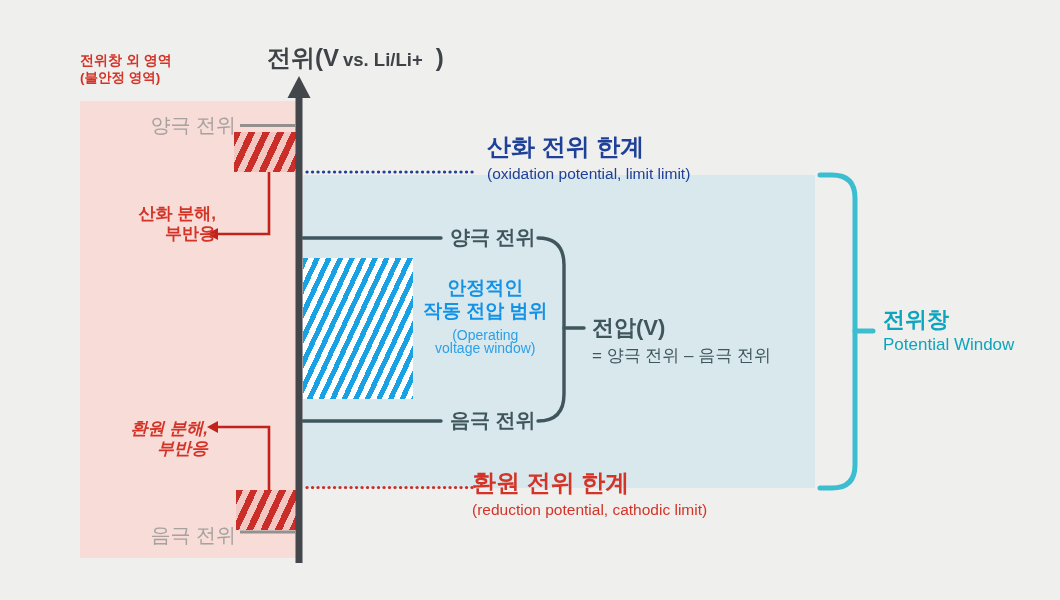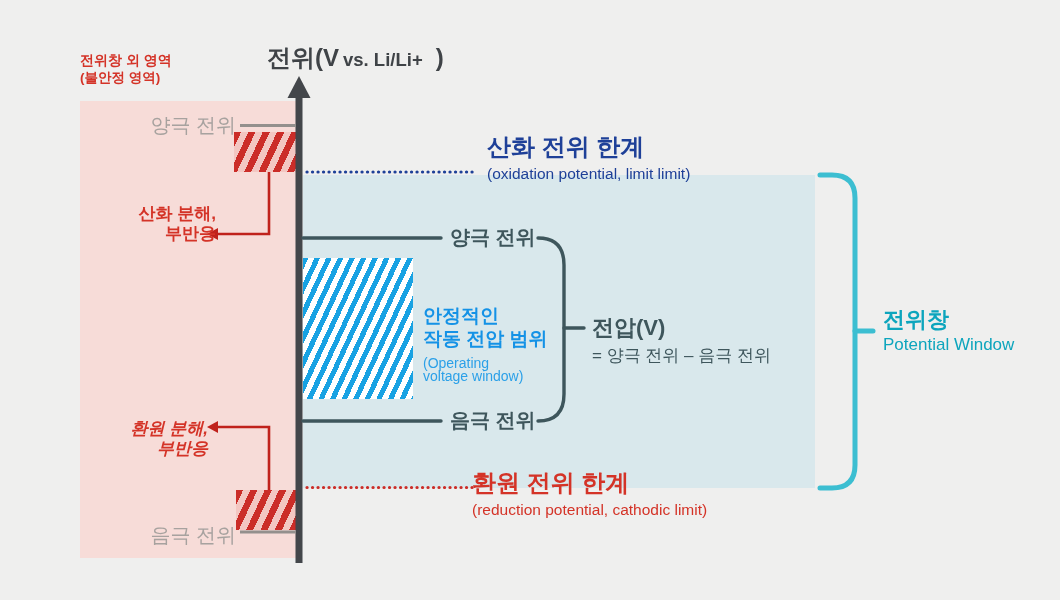--- a/index.html
+++ b/index.html
@@ -65,21 +65,21 @@
 
   .limit .l1{font-size:24px;font-weight:700;}
   .limit .l2{font-size:15.5px;font-weight:400;margin-top:4px;}
   .ox-limit{left:487px;top:133px;color:var(--navy,#1e4098);}
   .red-limit{left:472px;top:469px;color:var(--red-text,#d43327);}
 
   .window-label{color:var(--slate,#3e565c);font-size:20px;font-weight:700;}
   .window-label-top{left:450px;top:226px;}
   .window-label-bottom{left:450px;top:409px;}
 
-  .operating{left:423px;top:304px;}
+  .operating{left:423px;top:276px;text-align:center;}
   .operating .k{color:var(--blue-bold,#1492e6);font-size:19px;font-weight:700;line-height:23px;}
   .operating .e{color:var(--blue-light,#2ba0e8);font-size:14px;font-weight:400;line-height:13px;}
   .operating .e.first{margin-top:7px;}
 
   .voltage{left:592px;top:315px;color:var(--slate,#3e565c);}
   .voltage .l1{font-size:22px;font-weight:700;}
   .voltage .l2{font-size:17px;font-weight:500;margin-top:6px;}
 
   .pw{left:883px;top:307px;color:var(--teal-text,#0da5bd);}
   .pw .l1{font-size:22px;font-weight:700;}

